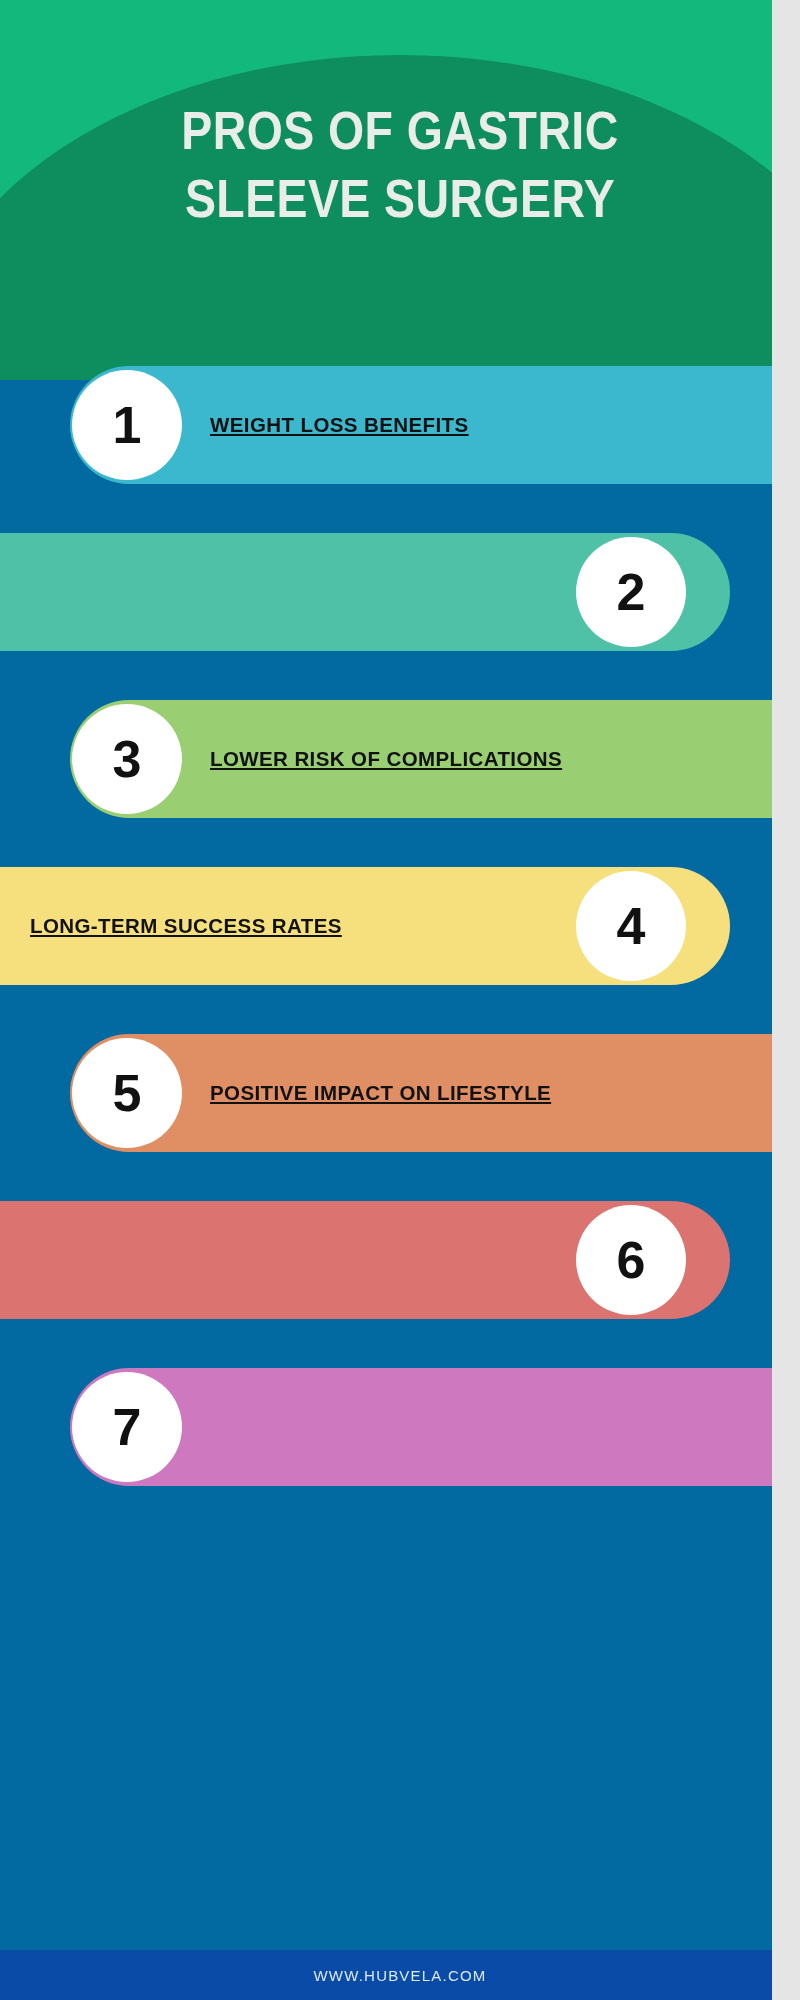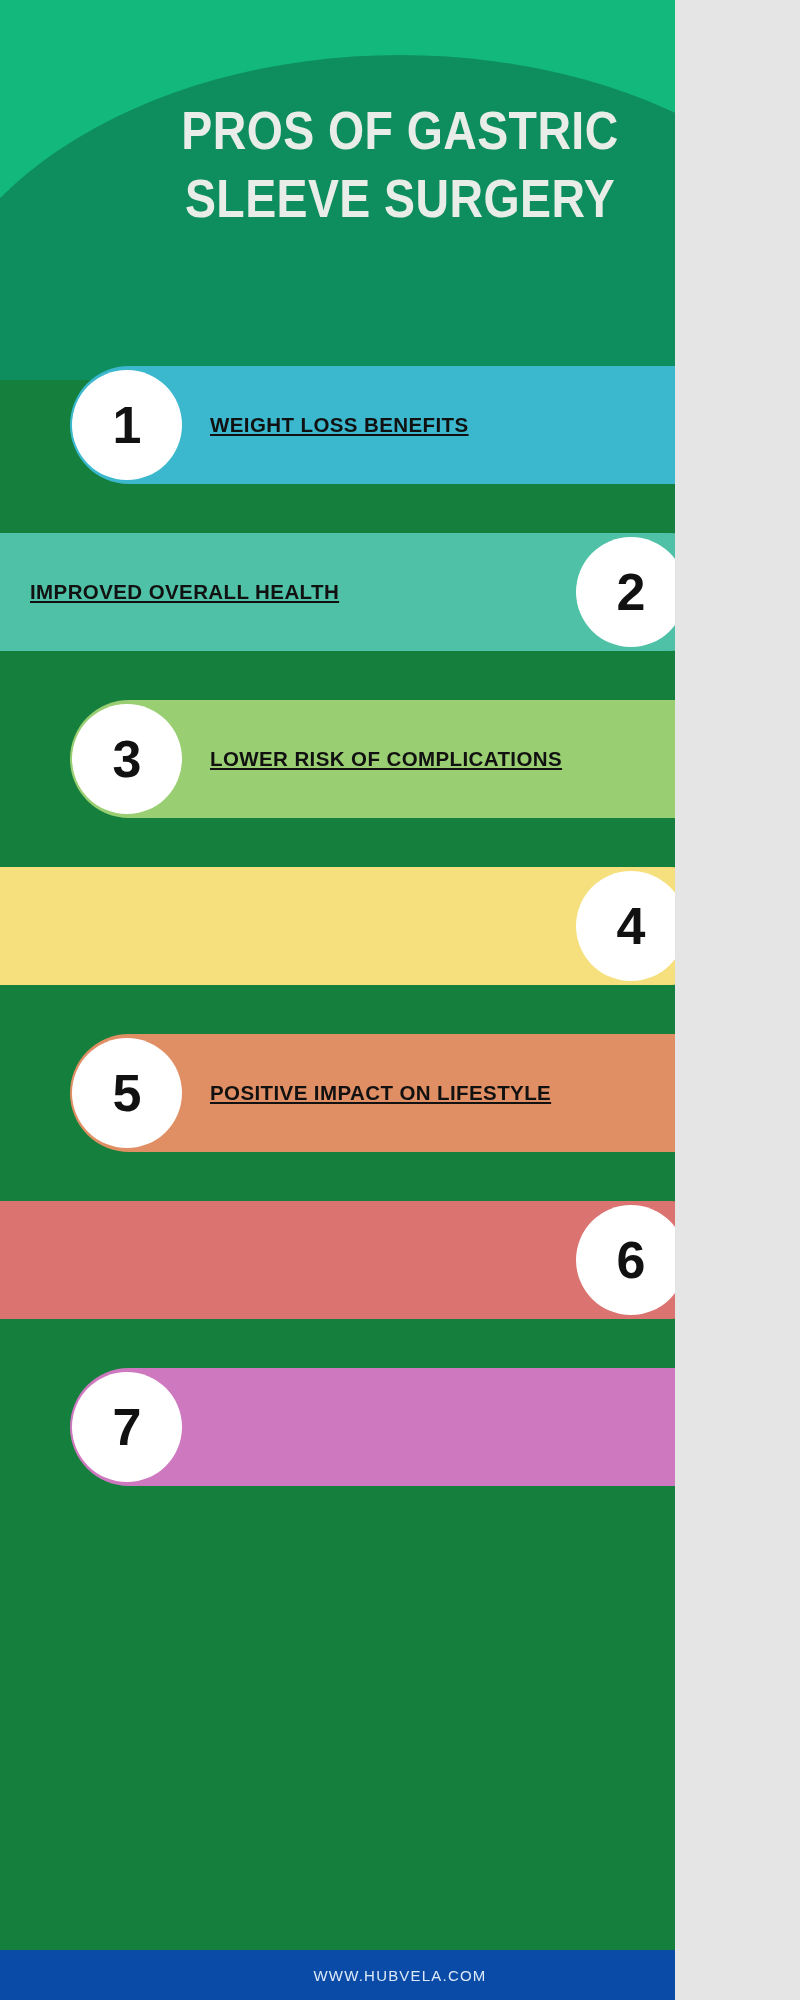--- a/index.html
+++ b/index.html
@@ -10,23 +10,23 @@
     width: 800px;
     height: 2000px;
     background: #e6e5e5;
     font-family: "Liberation Sans", sans-serif;
     overflow: hidden;
     position: relative;
   }
 
   #page {
     position: relative;
-    width: 675px;
+    width: 772px;
     height: 2000px;
-    background: #15803d;
+    background: #0369a1;
     overflow: hidden;
   }
 
   
   .header {
     position: absolute;
     left: 0;
     top: 0;
     width: 800px;
     height: 380px;
@@ -164,30 +164,30 @@
 
   <div id="rows">
       <div class="row left" style="top: 366px; left: 0px; width: 800px;">
         <div class="bar" style="background: rgb(59, 184, 206);"></div>
         <div class="circle">1</div>
         <div class="row-label">WEIGHT LOSS BENEFITS</div>
       </div>
       <div class="row right" style="top: 533px; left: 0px; width: 800px;">
         <div class="bar" style="background: rgb(79, 193, 166);"></div>
         <div class="circle">2</div>
-        <div class="row-label">IMPROVED OVERALL HEALTH</div>
       </div>
       <div class="row left" style="top: 700px; left: 0px; width: 800px;">
         <div class="bar" style="background: rgb(154, 206, 114);"></div>
         <div class="circle">3</div>
         <div class="row-label">LOWER RISK OF COMPLICATIONS</div>
       </div>
       <div class="row right" style="top: 867px; left: 0px; width: 800px;">
         <div class="bar" style="background: rgb(246, 224, 126);"></div>
         <div class="circle">4</div>
+        <div class="row-label">LONG-TERM SUCCESS RATES</div>
       </div>
       <div class="row left" style="top: 1034px; left: 0px; width: 800px;">
         <div class="bar" style="background: rgb(224, 142, 99);"></div>
         <div class="circle">5</div>
         <div class="row-label">POSITIVE IMPACT ON LIFESTYLE</div>
       </div>
       <div class="row right" style="top: 1201px; left: 0px; width: 800px;">
         <div class="bar" style="background: rgb(219, 115, 113);"></div>
         <div class="circle">6</div>
       </div>

